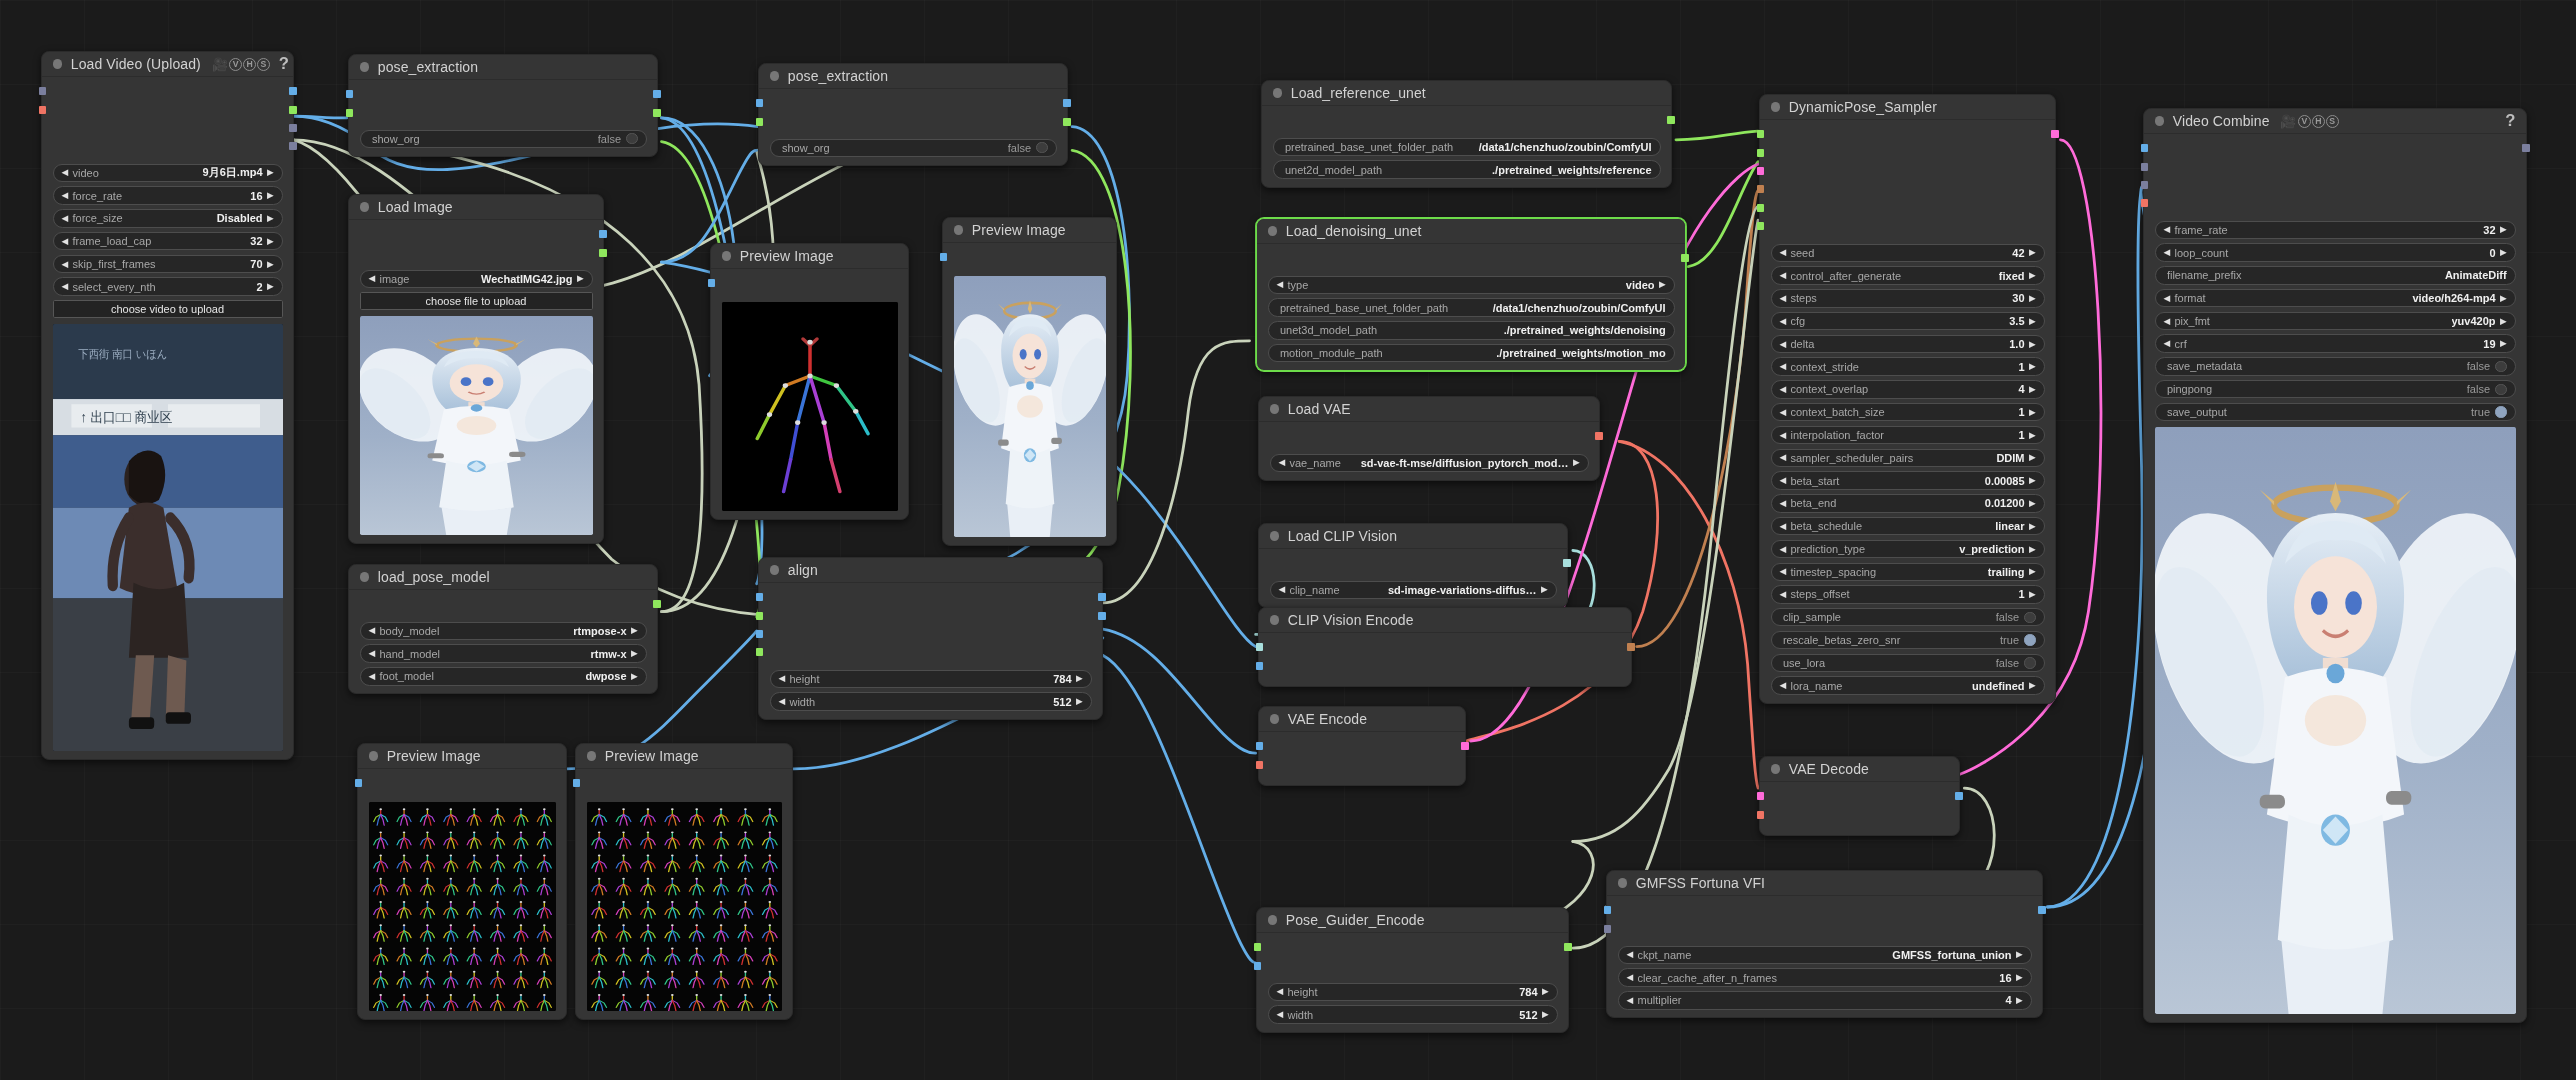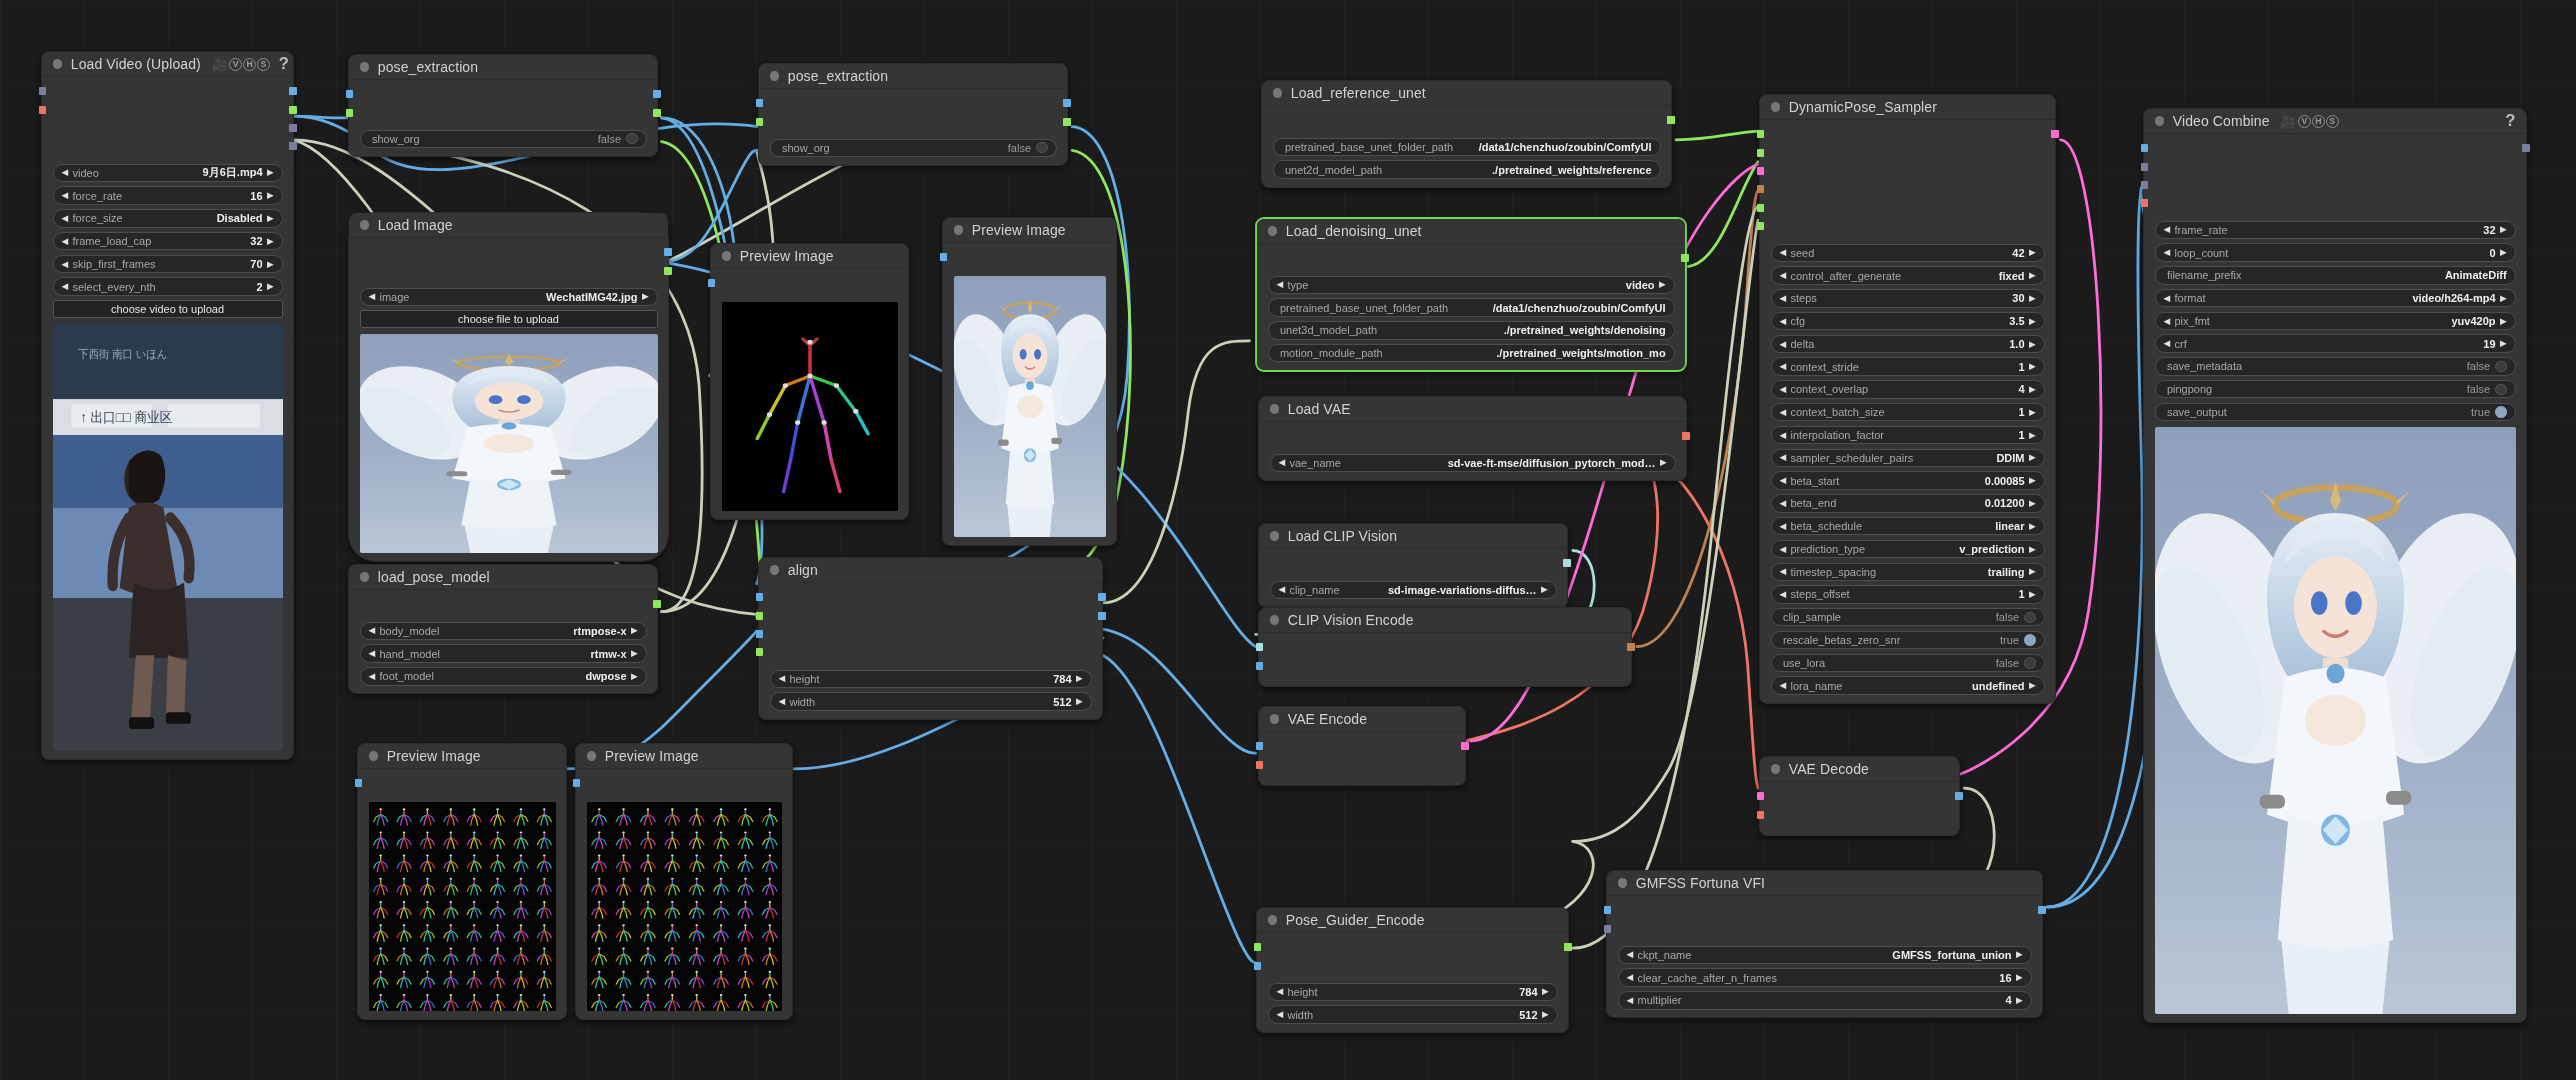--- a/index.html
+++ b/index.html
@@ -255,21 +255,21 @@
           <div class="port sq R" style="background: rgb(100, 174, 232); top: 5.2px;"></div>
           <div class="port sq R" style="background: rgb(143, 231, 93); top: 23.6px;"></div>
         </div>
         <div class="w nocaret">
           <span class="lab">show_org</span>
           <span class="val muted">false</span>
           <span class="toggle"></span>
         </div>
       </div>
     </div>
-    <div class="node" style="left: 348px; top: 212px; width: 321px; border-radius: 28px;">
+    <div class="node" style="left: 348px; top: 194px; width: 256px;">
       <div class="titlebar">
         <span class="tdot"></span>
         <span class="ttext">Load Image</span>
       </div>
       <div class="body">
         <div style="height: 40px; position: relative;">
           <div class="port sq R" style="background: rgb(100, 174, 232); top: 5.2px;"></div>
           <div class="port sq R" style="background: rgb(143, 231, 93); top: 23.6px;"></div>
         </div>
         <div class="w">
@@ -1702,21 +1702,21 @@
         <div class="w nocaret">
           <span class="lab">unet3d_model_path</span>
           <span class="val">./pretrained_weights/denoising</span>
         </div>
         <div class="w nocaret">
           <span class="lab">motion_module_path</span>
           <span class="val">./pretrained_weights/motion_mo</span>
         </div>
       </div>
     </div>
-    <div class="node" style="left: 1258px; top: 396px; width: 429px;">
+    <div class="node" style="left: 1258px; top: 396px; width: 342px;">
       <div class="titlebar">
         <span class="tdot"></span>
         <span class="ttext">Load VAE</span>
       </div>
       <div class="body">
         <div style="height: 22px; position: relative;">
           <div class="port sq R" style="background: rgb(240, 116, 100); top: 5.2px;"></div>
         </div>
         <div class="w">
           <span class="arr arrL">◀</span>

